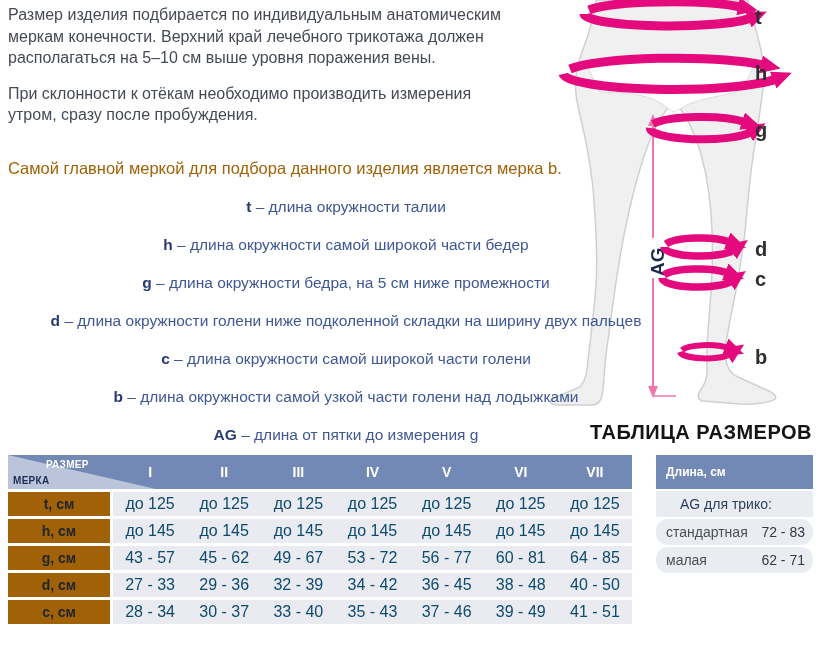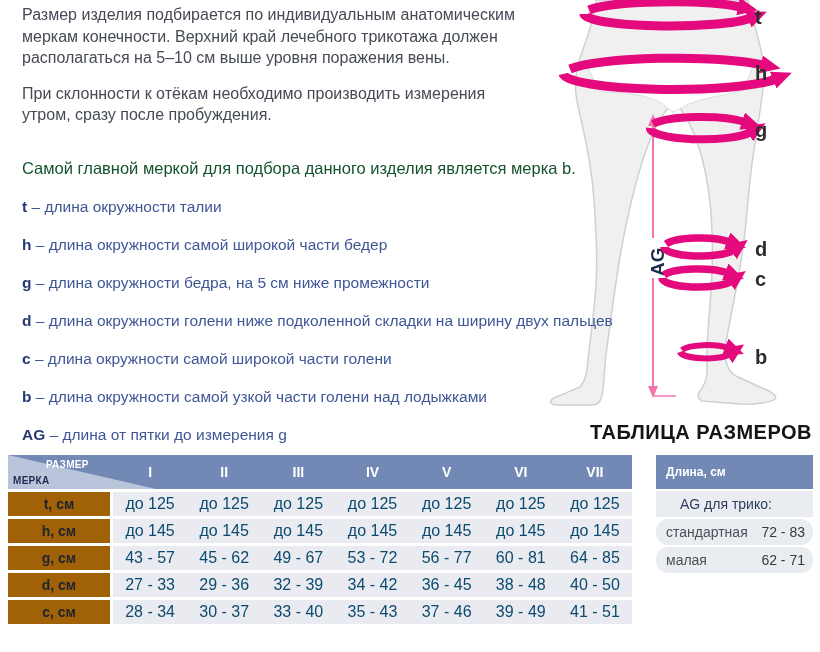--- a/index.html
+++ b/index.html
@@ -1,24 +1,24 @@
 <!DOCTYPE html>
 <html><head>
 <meta charset="utf-8">
 <style>
   * { margin:0; padding:0; box-sizing:border-box; }
   body { font-family:"Liberation Sans", sans-serif; background:#fff; }
   .page { position:relative; width:820px; height:652px; background:#fff; overflow:hidden; }
 
   
-  .text-col { position:absolute; left:22px; top:4px; width:676px; z-index:2; }
+  .text-col { position:absolute; left:8px; top:4px; width:676px; z-index:2; }
   .para { font-size:16px; line-height:21.5px; color:#454a54; white-space:pre-line; margin-bottom:14px; }
-  .highlight { font-size:16.5px; line-height:21px; color:#14532d; margin-bottom:6px;margin-top:32px; }
-
-  .measure-list { margin-top:6px; }
+  .highlight { font-size:16.5px; line-height:21px; color:#a16207; margin-bottom:6px;margin-top:32px; }
+
+  .measure-list { margin-top:6px;text-align:center; }
   .measure-item { margin-top:17px; font-size:15.5px; line-height:21px; }
   .measure-key { font-weight:bold; color:#283a73; }
   .measure-desc { color:#3f5796; }
 
   
   .diagram { position:absolute; left:540px; top:0; z-index:1; }
 
   
   .table-title { position:absolute; top:421px; left:0; width:812px; text-align:right;
                  font-size:20px; font-weight:bold; color:#141414; letter-spacing:0.5px; z-index:2; }

